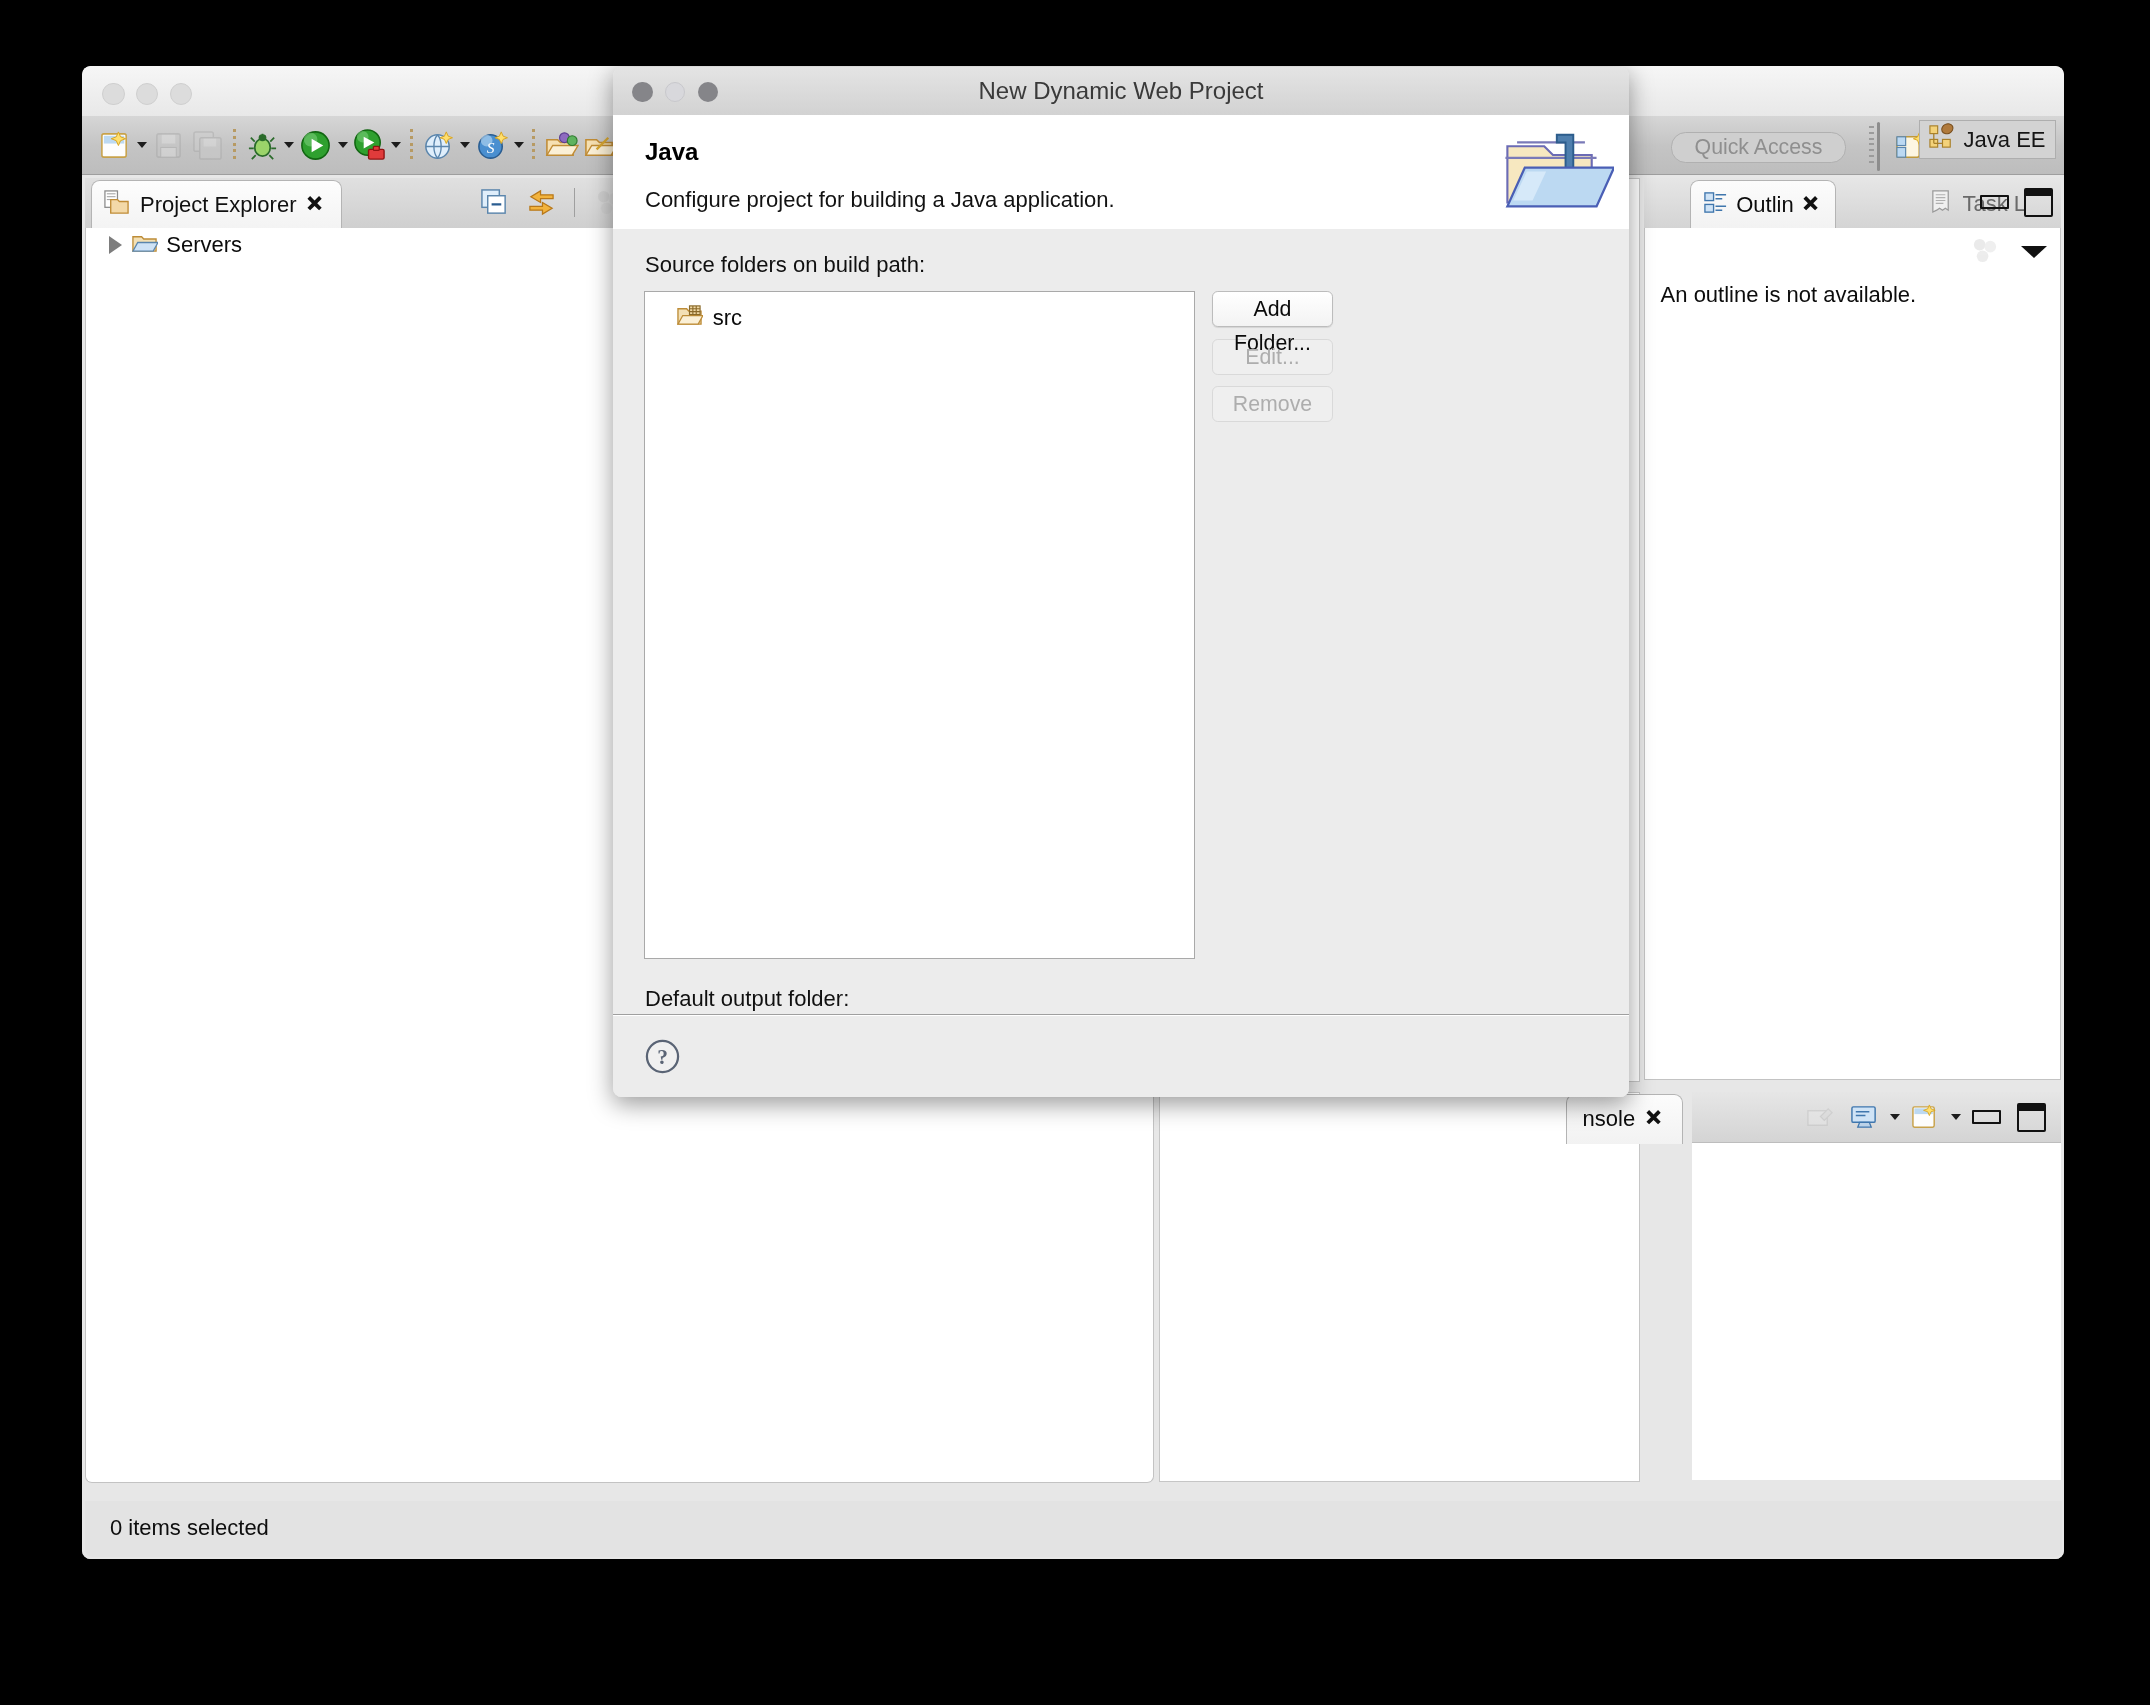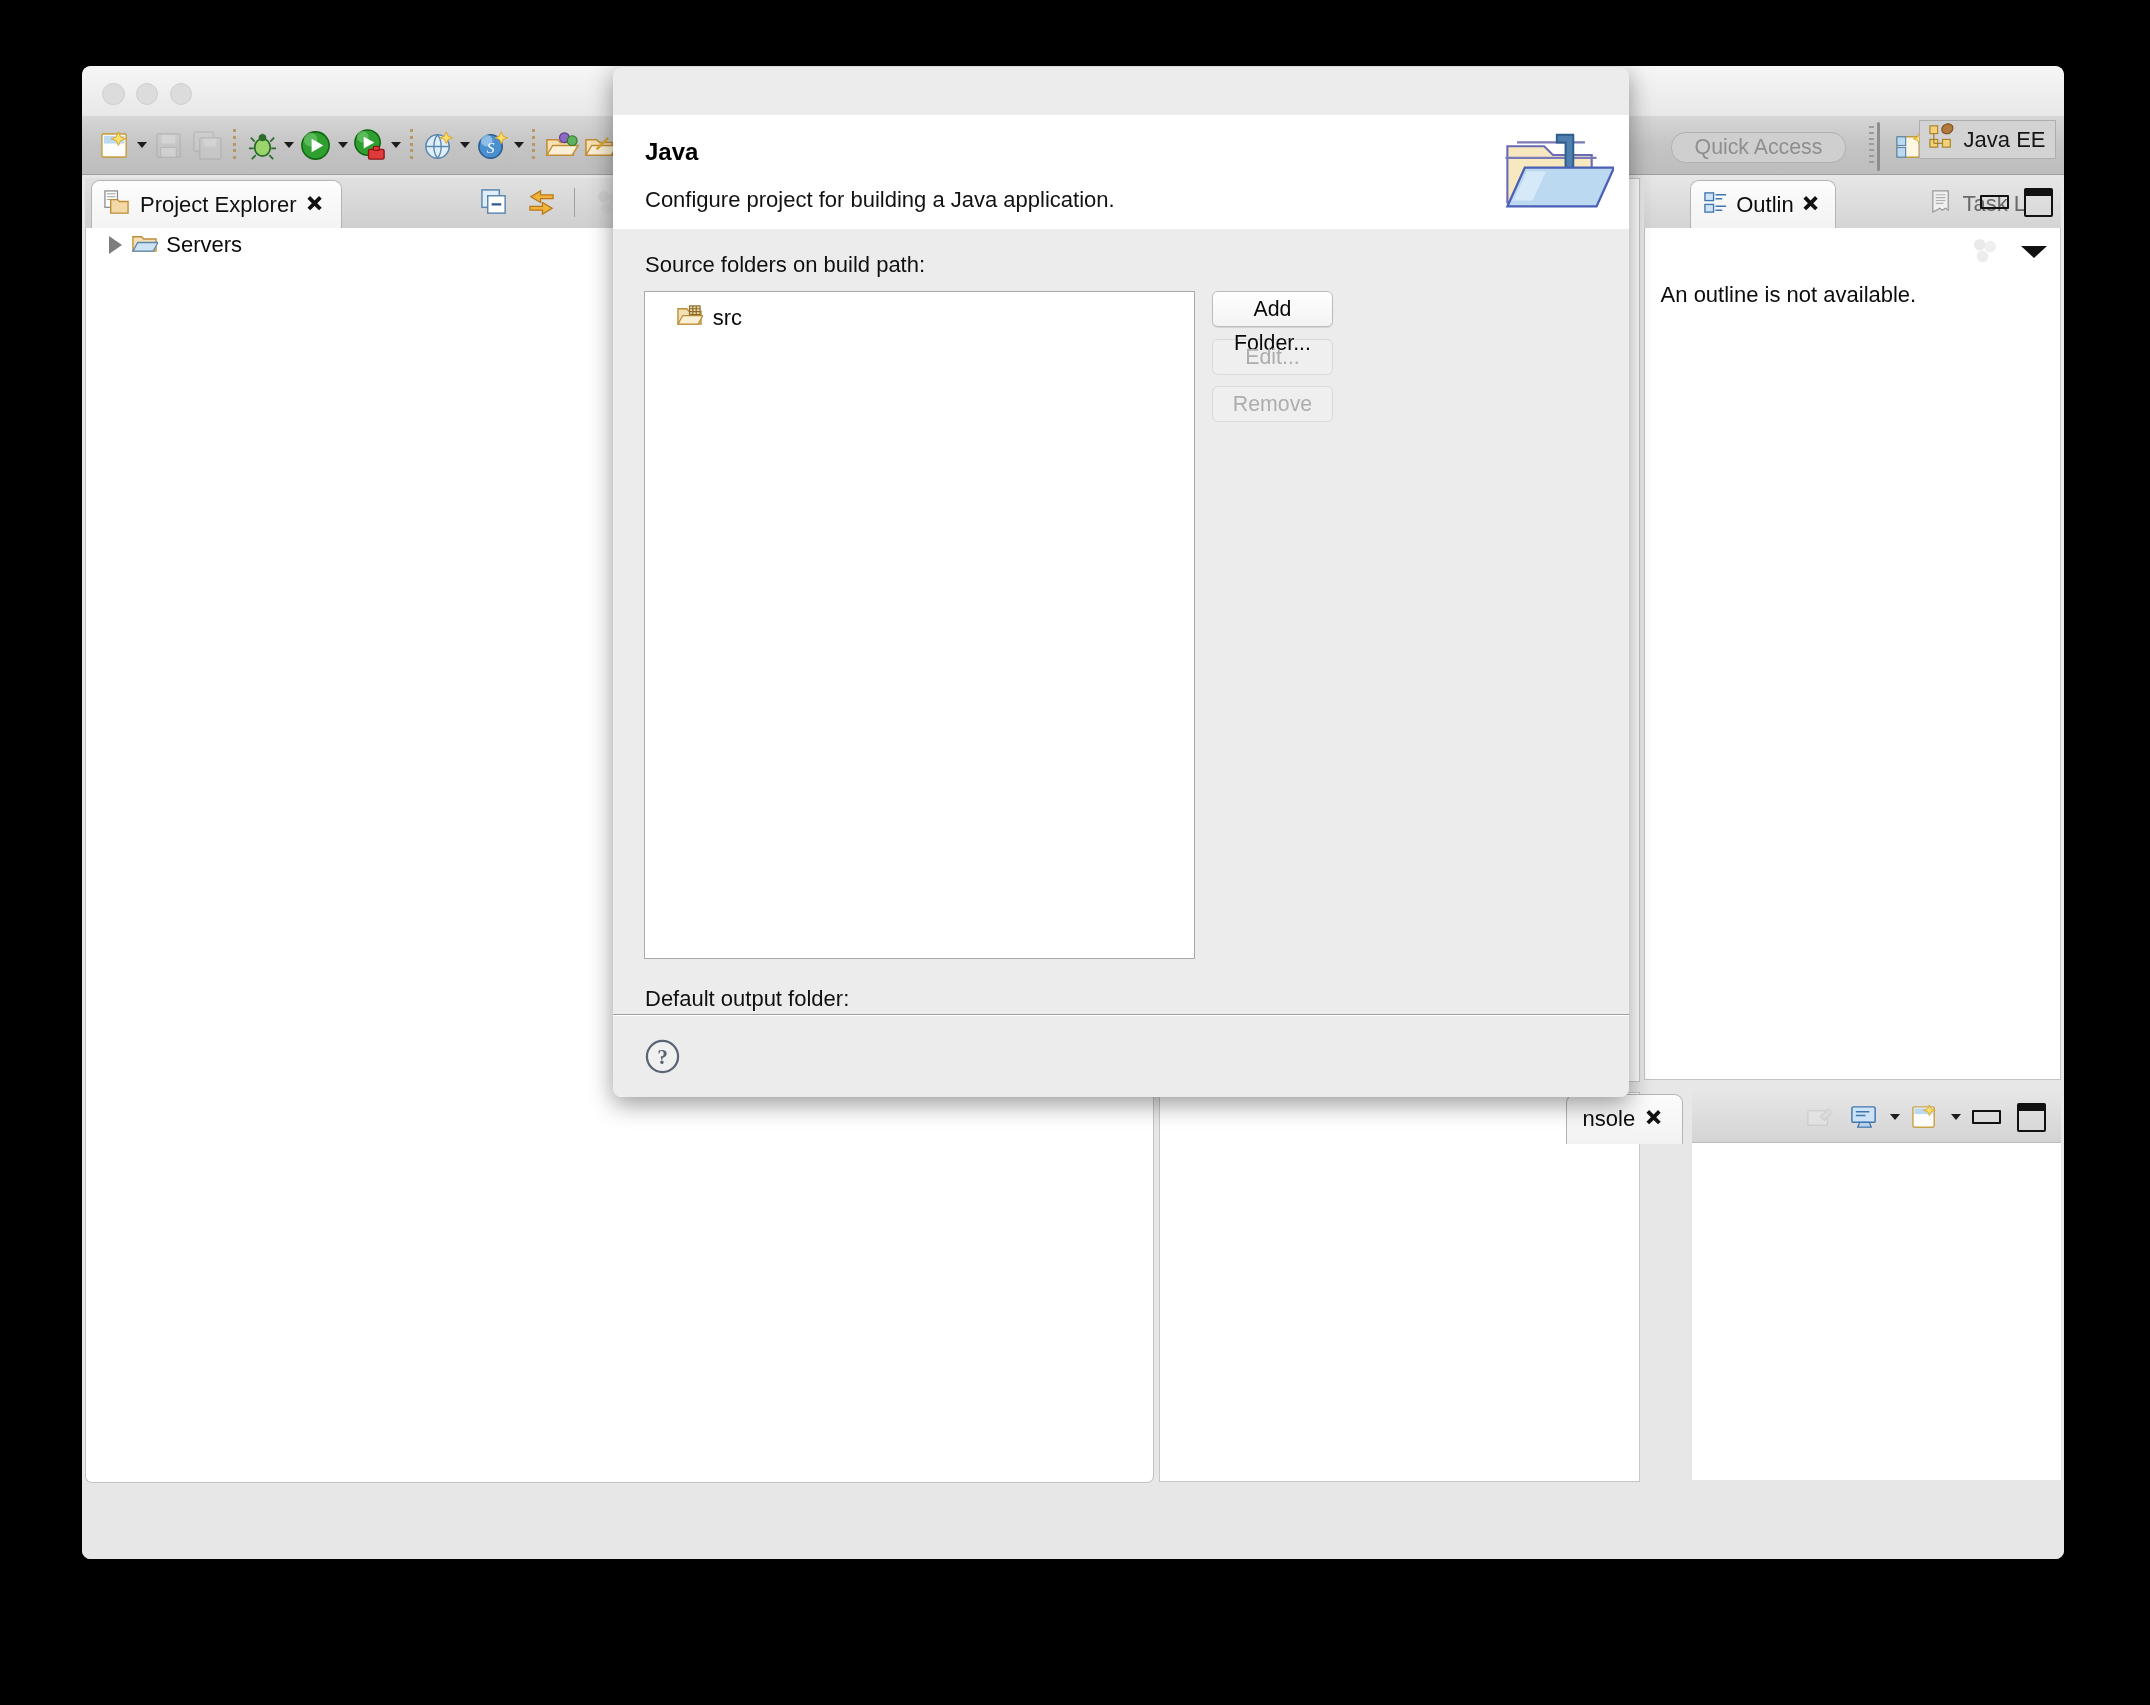--- a/index.html
+++ b/index.html
@@ -444,25 +444,34 @@
                 <div class="minbtn"></div>
               </div>
             <div class="pe-tool">
                 <div class="maxbtn"></div>
               </div>
           </div>
         </div>
         <div class="cp-body"></div>
       </div>
 
+      <div class="statusbar">
+        <span>0 items selected</span>
+      </div>
     </div>
   </div>
 
   <div class="dialog">
 
+    <div class="dlg-title">
+      <div class="dtl dtl1"></div>
+      <div class="dtl dtl2"></div>
+      <div class="dtl dtl3"></div>
+      <h1>New Dynamic Web Project</h1>
+    </div>
 
     <div class="dlg-header">
       <div class="dlg-h-title">Java</div>
       <div class="dlg-h-sub">Configure project for building a Java application.</div>
       <div class="dlg-banner">
         <svg width="126" height="97" viewBox="0 0 130 100">
           <path d="M20 82V24h38l9 9h40v49z" fill="#f7e8c0" stroke="#6b6bb5" stroke-width="2.2"></path>
           <path d="M30 20h70M18 36h94" stroke="#7a7ab8" stroke-width="2.2"></path>
           <path d="M71 12h17v38c0 9-7 14-15 13l1-9c4 1 6-1 6-5V20h-9z" fill="#4f7fae" stroke="#2d5d8c" stroke-width="2"></path>
           <path d="M20 86l18-40h92l-18 40z" fill="#bcd9f2" stroke="#4a5fb5" stroke-width="2.4"></path>

